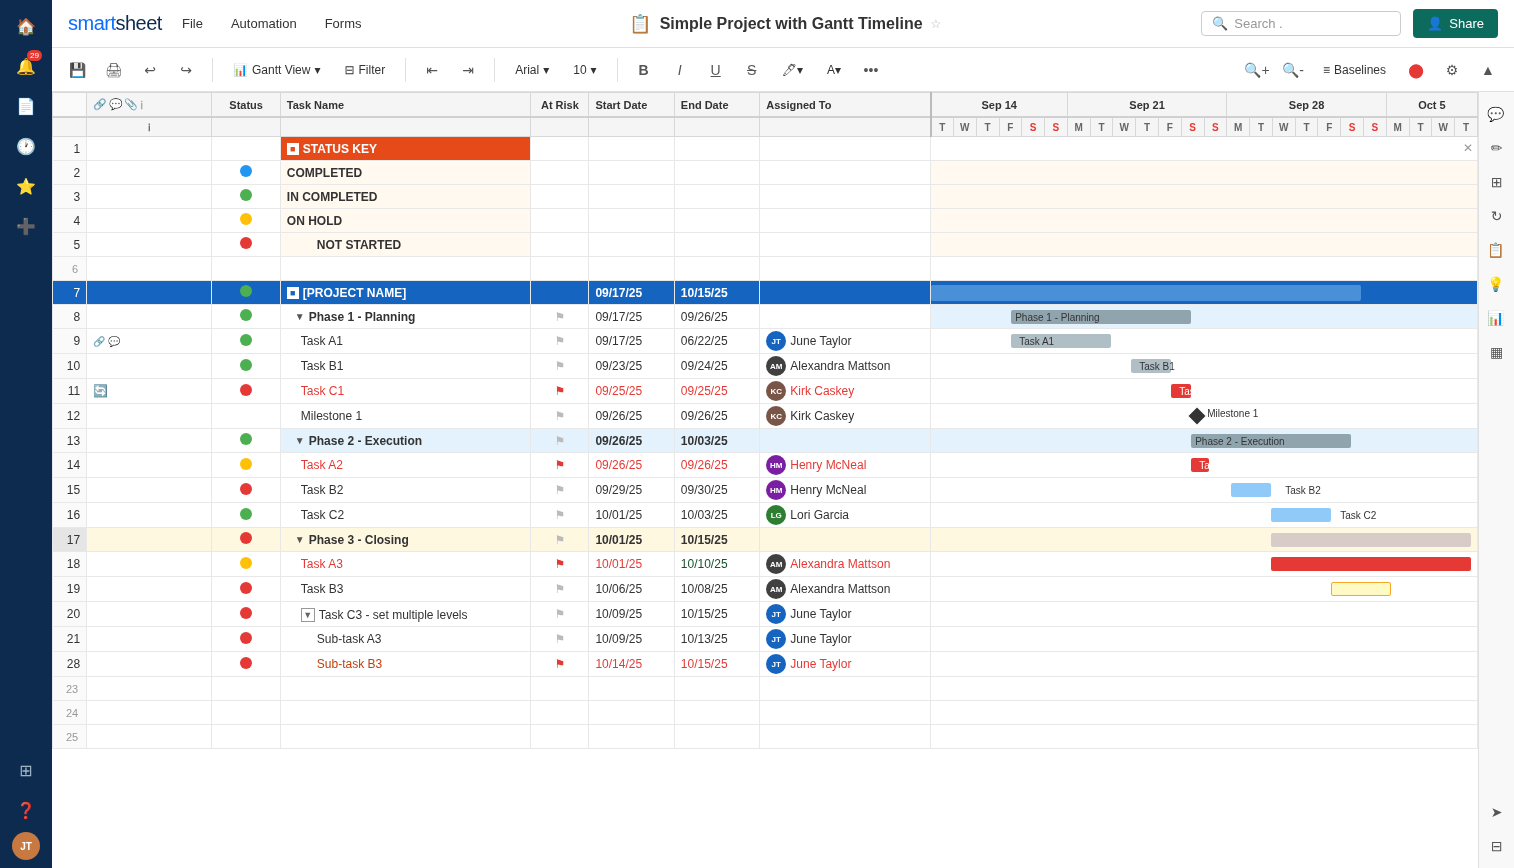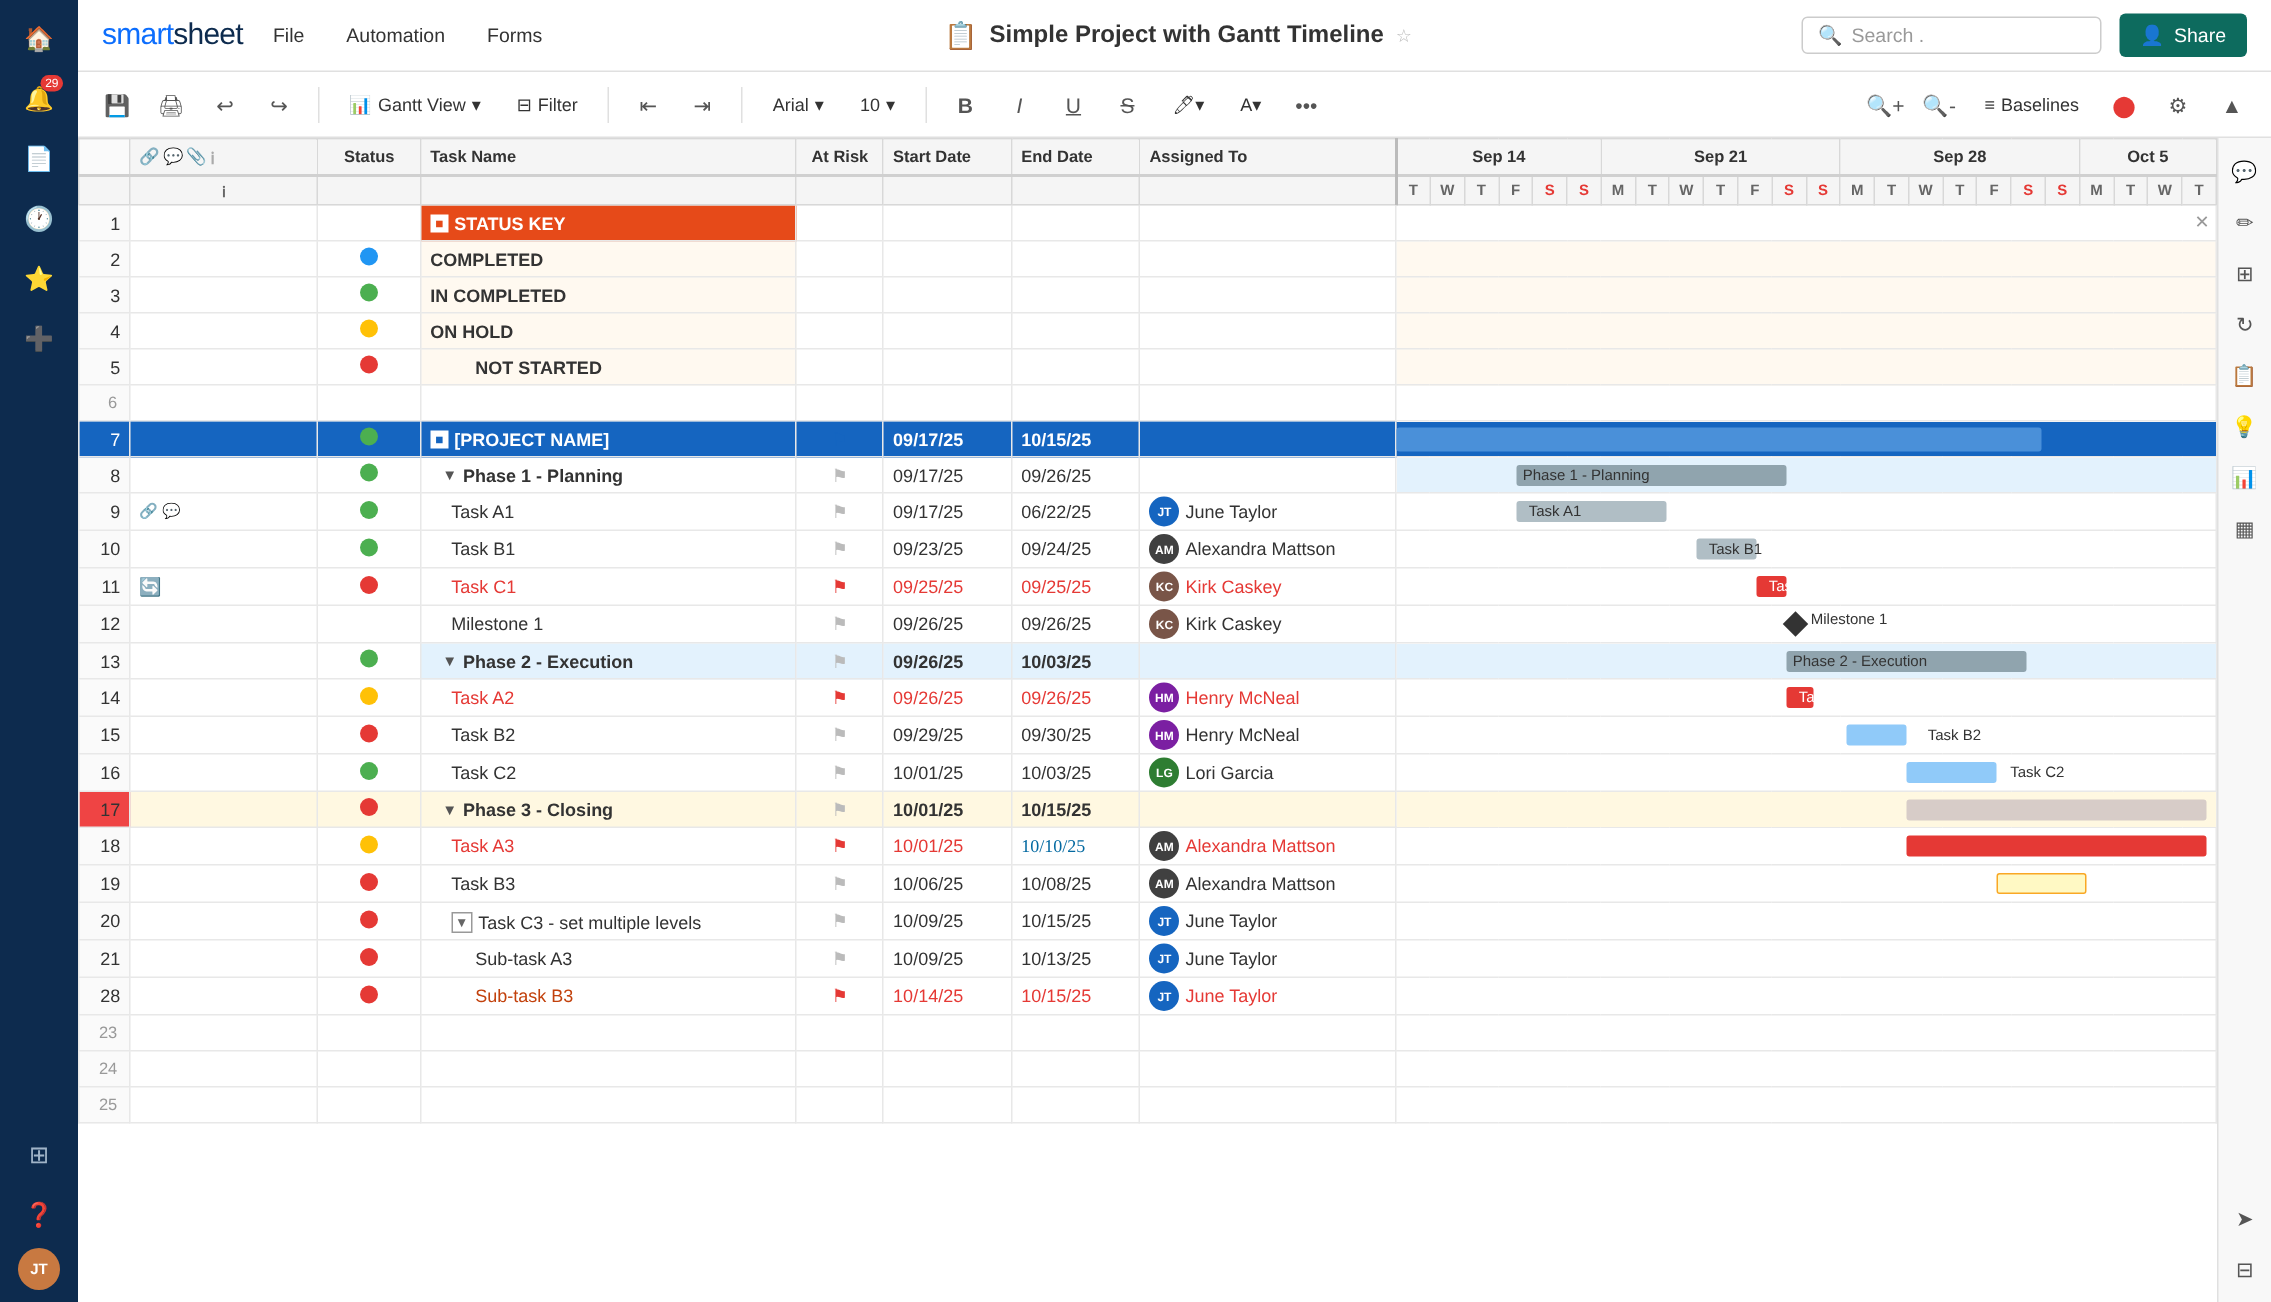--- a/index.html
+++ b/index.html
@@ -698,21 +698,21 @@
               </div>
             </td>
             <td colspan="24" style="position:relative;">
               <div class="gantt-bar bar-light-blue" style="left:340px; width:60px;">
                 <span style="font-size:10px; padding-left:65px; white-space:nowrap;">Task C2</span>
               </div>
             </td>
           </tr>
 
           <tr class="data-row">
-            <td class="row-num" style="background:#ef4444;margin-left:19px;">17</td>
+            <td class="row-num" style="background:#e5e5e5;margin-left:19px;">17</td>
             <td style="background:#fff8e1;"></td>
             <td class="status-center" style="background:#fff8e1;"><span class="status-dot dot-red"></span></td>
             <td style="font-weight:bold; background:#fff8e1;">
               <span style="display:inline-flex; align-items:center; gap:4px; padding-left:8px;">
                 <span style="color:#555; font-size:10px;">▼</span>
                 Phase 3 - Closing
               </span>
             </td>
             <td class="status-center" style="background:#fff8e1;"><span class="flag-gray">⚑</span></td>
             <td style="background:#fff8e1; font-weight:bold;">10/01/25</td>
@@ -723,21 +723,21 @@
             </td>
           </tr>
 
           <tr class="data-row">
             <td class="row-num">18</td>
             <td></td>
             <td class="status-center"><span class="status-dot dot-yellow"></span></td>
             <td class="task-indent" style="color:#e53935;">Task A3</td>
             <td class="status-center"><span class="flag-red">⚑</span></td>
             <td style="color:#e53935;">10/01/25</td>
-            <td style="color:#0369a1;font-family:Liberation Serif, serif;">10/10/25</td>
+            <td style="color:#14532d;">10/10/25</td>
             <td>
               <div class="assignee">
                 <span class="av av-am">AM</span>
                 <span style="color:#e53935;">Alexandra Mattson</span>
               </div>
             </td>
             <td colspan="24" style="position:relative;">
               <div class="gantt-bar bar-red" style="left:340px; width:200px;"></div>
             </td>
           </tr>

